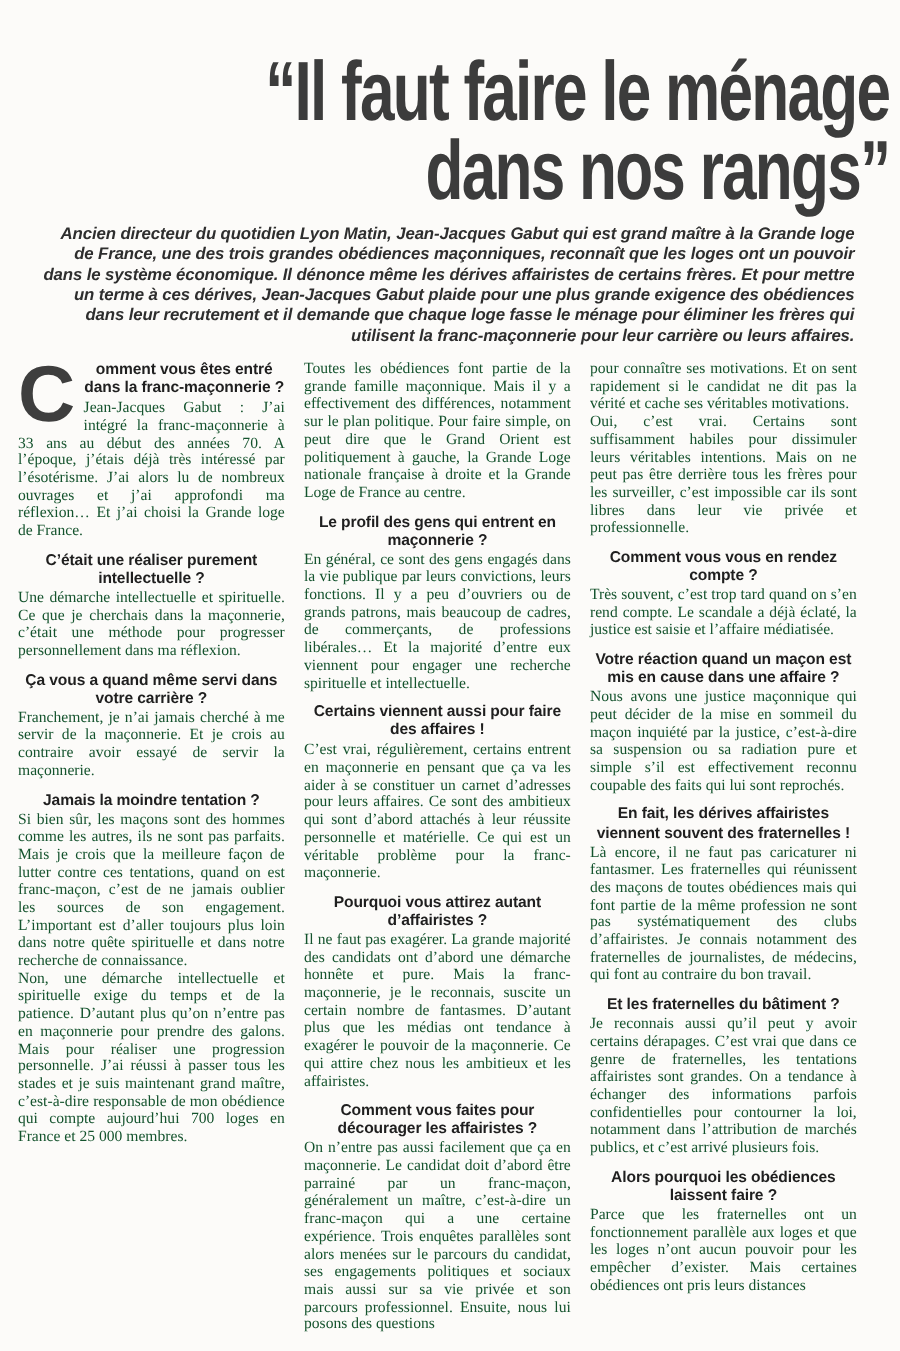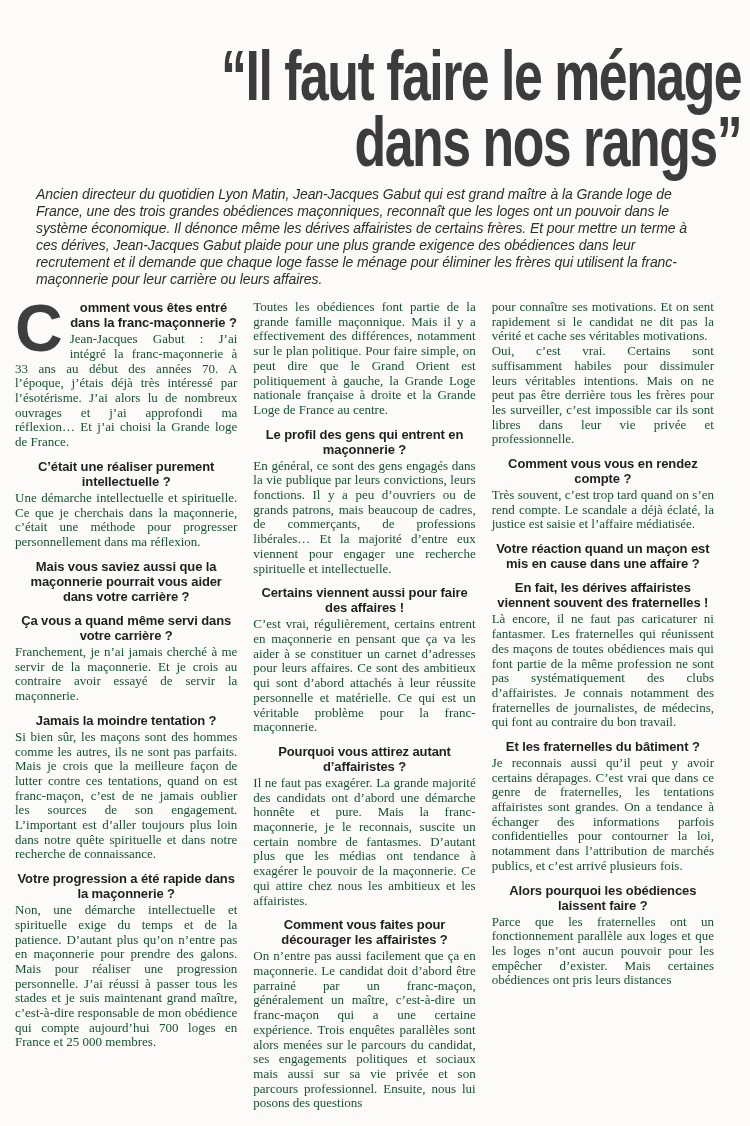--- a/index.html
+++ b/index.html
@@ -33,22 +33,23 @@
     color: #3c3c3c;
     transform: scaleX(0.74);
     transform-origin: 100% 0;
     white-space: nowrap;
   }
   .headline .hl-line { display: block; }
 
   
   .lede {
     margin: 10px 38px 0 36px;
+    text-align: right;
     font-family: "Liberation Sans", sans-serif;
-    font-weight: 400;
+    font-weight: 700;
     font-style: italic;
     font-size: 14px;
     line-height: 1.22;
     color: #2e2e2e;
     letter-spacing: -0.1px;
   }
 
   
   .columns {
     display: flex;
@@ -106,45 +107,44 @@
 
   <div class="columns">
     <div class="col">
         <div class="opening">
           <span class="dropcap">C</span>
           <div class="q">omment vous êtes entré dans la franc-maçonnerie ?</div>
           <p class="answer">Jean-Jacques Gabut : J’ai intégré la franc-maçonnerie à 33 ans au début des années 70. A l’époque, j’étais déjà très intéressé par l’ésotérisme. J’ai alors lu de nombreux ouvrages et j’ai approfondi ma réflexion… Et j’ai choisi la Grande loge de France.</p>
         </div>
         <h3 class="q">C’était une réaliser purement intellectuelle ?</h3>
         <p class="answer">Une démarche intellectuelle et spirituelle. Ce que je cherchais dans la maçonnerie, c’était une méthode pour progresser personnellement dans ma réflexion.</p>
-        <h3 class="q">Mais vous saviez aussi que la maçonnerie pourrait vous aider dans votre carrière ?</h3>
         <h3 class="q">Ça vous a quand même servi dans votre carrière ?</h3>
         <p class="answer">Franchement, je n’ai jamais cherché à me servir de la maçonnerie. Et je crois au contraire avoir essayé de servir la maçonnerie.</p>
         <h3 class="q">Jamais la moindre tentation ?</h3>
         <p class="answer">Si bien sûr, les maçons sont des hommes comme les autres, ils ne sont pas parfaits. Mais je crois que la meilleure façon de lutter contre ces tentations, quand on est franc-maçon, c’est de ne jamais oublier les sources de son engagement. L’important est d’aller toujours plus loin dans notre quête spirituelle et dans notre recherche de connaissance.</p>
-        <h3 class="q">Votre progression a été rapide dans la maçonnerie ?</h3>
         <p class="answer">Non, une démarche intellectuelle et spirituelle exige du temps et de la patience. D’autant plus qu’on n’entre pas en maçonnerie pour prendre des galons. Mais pour réaliser une progression personnelle. J’ai réussi à passer tous les stades et je suis maintenant grand maître, c’est-à-dire responsable de mon obédience qui compte aujourd’hui 700 loges en France et 25 000 membres.</p>
       </div>
     <div class="col">
         <p class="answer">Toutes les obédiences font partie de la grande famille maçonnique. Mais il y a effectivement des différences, notamment sur le plan politique. Pour faire simple, on peut dire que le Grand Orient est politiquement à gauche, la Grande Loge nationale française à droite et la Grande Loge de France au centre.</p>
         <h3 class="q">Le profil des gens qui entrent en maçonnerie ?</h3>
         <p class="answer">En général, ce sont des gens engagés dans la vie publique par leurs convictions, leurs fonctions. Il y a peu d’ouvriers ou de grands patrons, mais beaucoup de cadres, de commerçants, de professions libérales… Et la majorité d’entre eux viennent pour engager une recherche spirituelle et intellectuelle.</p>
         <h3 class="q">Certains viennent aussi pour faire des affaires !</h3>
         <p class="answer">C’est vrai, régulièrement, certains entrent en maçonnerie en pensant que ça va les aider à se constituer un carnet d’adresses pour leurs affaires. Ce sont des ambitieux qui sont d’abord attachés à leur réussite personnelle et matérielle. Ce qui est un véritable problème pour la franc-maçonnerie.</p>
         <h3 class="q">Pourquoi vous attirez autant d’affairistes ?</h3>
         <p class="answer">Il ne faut pas exagérer. La grande majorité des candidats ont d’abord une démarche honnête et pure. Mais la franc-maçonnerie, je le reconnais, suscite un certain nombre de fantasmes. D’autant plus que les médias ont tendance à exagérer le pouvoir de la maçonnerie. Ce qui attire chez nous les ambitieux et les affairistes.</p>
         <h3 class="q">Comment vous faites pour décourager les affairistes ?</h3>
         <p class="answer">On n’entre pas aussi facilement que ça en maçonnerie. Le candidat doit d’abord être parrainé par un franc-maçon, généralement un maître, c’est-à-dire un franc-maçon qui a une certaine expérience. Trois enquêtes parallèles sont alors menées sur le parcours du candidat, ses engagements politiques et sociaux mais aussi sur sa vie privée et son parcours professionnel. Ensuite, nous lui posons des questions</p>
       </div>
     <div class="col">
         <p class="answer">pour connaître ses motivations. Et on sent rapidement si le candidat ne dit pas la vérité et cache ses véritables motivations.</p>
         <p class="answer">Oui, c’est vrai. Certains sont suffisamment habiles pour dissimuler leurs véritables intentions. Mais on ne peut pas être derrière tous les frères pour les surveiller, c’est impossible car ils sont libres dans leur vie privée et professionnelle.</p>
         <h3 class="q">Comment vous vous en rendez compte ?</h3>
         <p class="answer">Très souvent, c’est trop tard quand on s’en rend compte. Le scandale a déjà éclaté, la justice est saisie et l’affaire médiatisée.</p>
         <h3 class="q">Votre réaction quand un maçon est mis en cause dans une affaire ?</h3>
+        <p class="answer">Nous avons une justice maçonnique qui peut décider de la mise en sommeil du maçon inquiété par la justice, c’est-à-dire sa suspension ou sa radiation pure et simple s’il est effectivement reconnu coupable des faits qui lui sont reprochés.</p>
         <h3 class="q">En fait, les dérives affairistes viennent souvent des fraternelles !</h3>
         <p class="answer">Là encore, il ne faut pas caricaturer ni fantasmer. Les fraternelles qui réunissent des maçons de toutes obédiences mais qui font partie de la même profession ne sont pas systématiquement des clubs d’affairistes. Je connais notamment des fraternelles de journalistes, de médecins, qui font au contraire du bon travail.</p>
         <h3 class="q">Et les fraternelles du bâtiment ?</h3>
         <p class="answer">Je reconnais aussi qu’il peut y avoir certains dérapages. C’est vrai que dans ce genre de fraternelles, les tentations affairistes sont grandes. On a tendance à échanger des informations parfois confidentielles pour contourner la loi, notamment dans l’attribution de marchés publics, et c’est arrivé plusieurs fois.</p>
         <h3 class="q">Alors pourquoi les obédiences laissent faire ?</h3>
         <p class="answer">Parce que les fraternelles ont un fonctionnement parallèle aux loges et que les loges n’ont aucun pouvoir pour les empêcher d’exister. Mais certaines obédiences ont pris leurs distances</p>
       </div>
   </div>
 
 </div>

